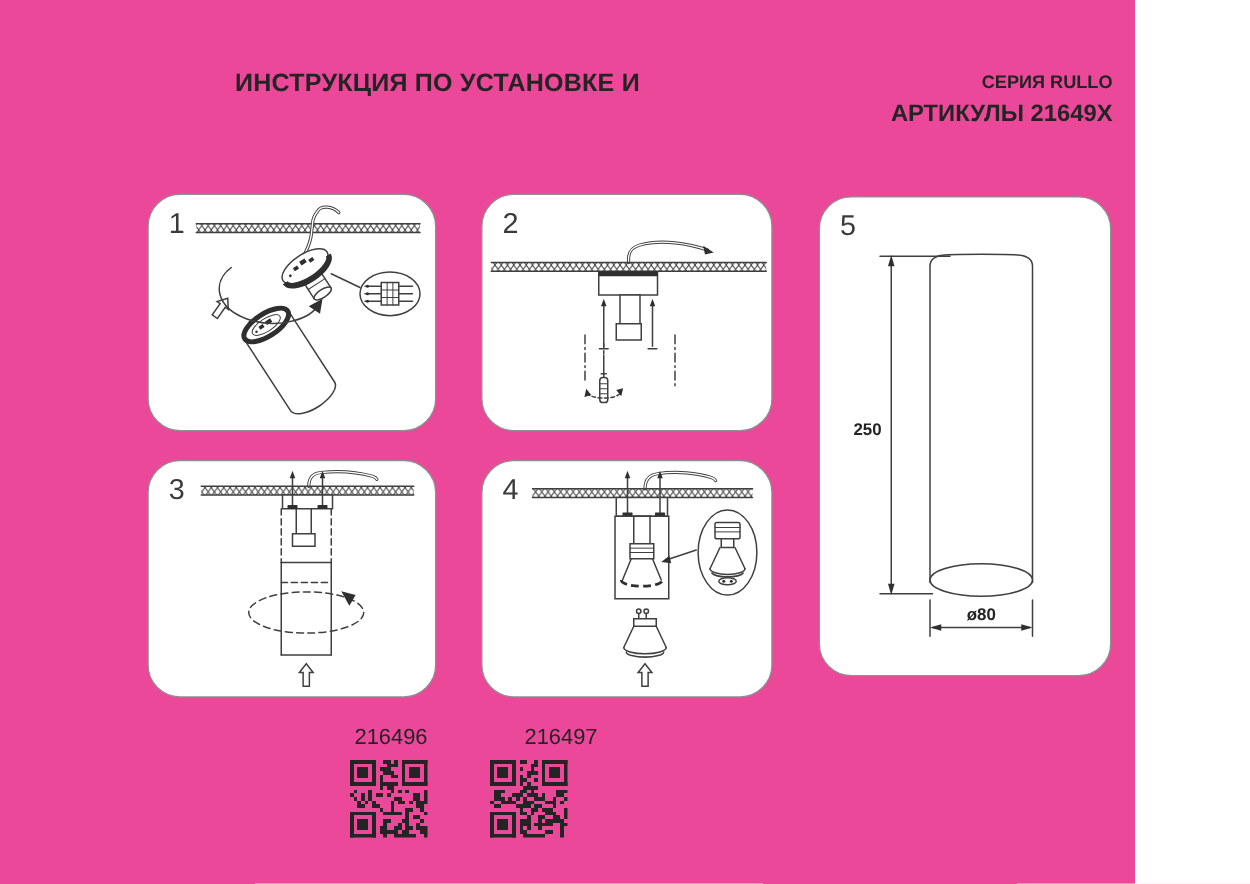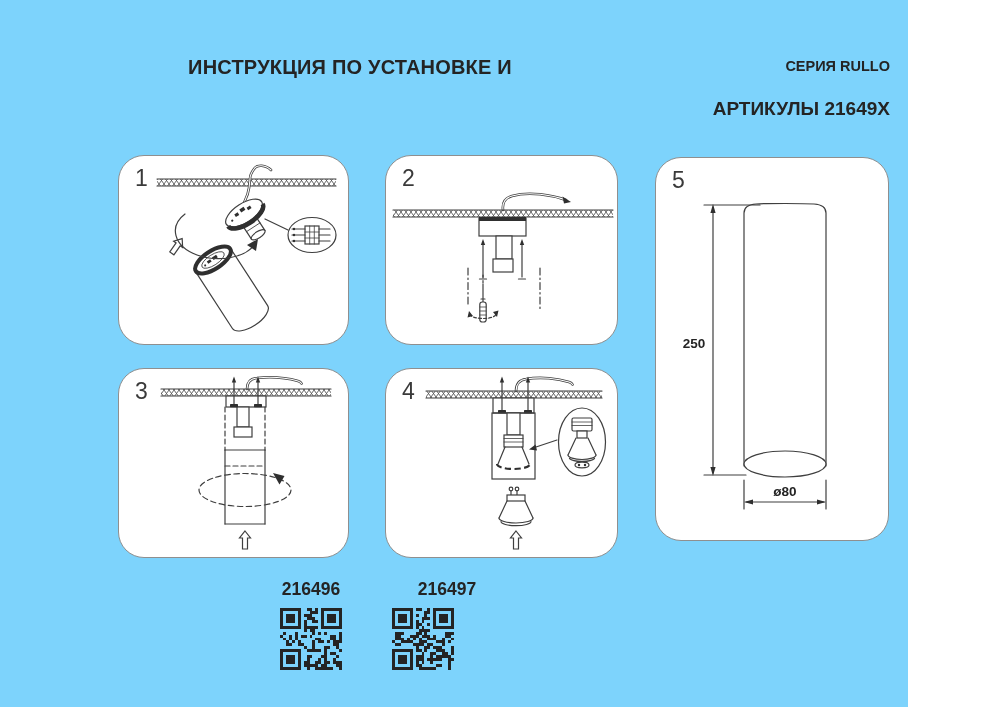--- a/index.html
+++ b/index.html
@@ -1,35 +1,35 @@
 <!DOCTYPE html>
 <html><head>
 <meta charset="utf-8">
 <style>
   html,body{margin:0;padding:0;background:#fff;}
-  .sheet{position:relative;width:908px;height:707px;background:#7dd3fc;overflow:hidden;
+  .sheet{position:relative;width:908px;height:707px;background:#ec4899;overflow:hidden;
          font-family:"Liberation Sans",sans-serif;color:#242424;}
   .title{position:absolute;left:130px;top:55px;width:440px;text-align:center;
          font-weight:bold;font-size:20px;line-height:24px;letter-spacing:.2px;}
   .series-block{position:absolute;left:650px;top:58px;width:240px;text-align:right;}
   .series{font-size:14.5px;font-weight:bold;}
-  .articles{font-size:19px;font-weight:bold;margin-top:24px;}
+  .articles{font-size:19px;font-weight:bold;margin-top:7px;}
   .panel{position:absolute;border:1.4px solid #8f8f8f;border-radius:26px;background:#fff;box-sizing:border-box;}
   .panel svg{position:absolute;left:0;top:0;}
   .step-num{position:absolute;left:16px;top:9px;font-size:23px;font-weight:400;color:#3a3a3a;z-index:2;}
   
   .s{stroke:#3f3f3f;fill:none;stroke-width:1.2;stroke-linecap:round;}
   .sf{stroke:#3f3f3f;fill:#fff;stroke-width:1.2;}
   .df{fill:#2f2f2f;stroke:none;}
   .thin{stroke-width:0.8;}
   .wo{stroke:#3f3f3f;stroke-width:2.6;fill:none;stroke-linecap:round;}
   .wi{stroke:#fff;stroke-width:1.1;fill:none;stroke-linecap:round;}
   .dash{stroke-dasharray:5 3;}
   .dimtxt{font:bold 13.5px "Liberation Sans",sans-serif;fill:#242424;}
-  .qr-label{position:absolute;width:62px;text-align:center;font-size:17.5px;font-weight:bold;color:#242424;}
+  .qr-label{position:absolute;width:62px;text-align:right;font-size:17.5px;font-weight:normal;color:#242424;}
   .qr{position:absolute;width:62px;height:62px;}
   .qr rect{fill:#242424;}
 </style>
 </head>
 <body>
 
 <div class="sheet">
 
   <div class="title">
     <div>ИНСТРУКЦИЯ ПО УСТАНОВКЕ И</div>

